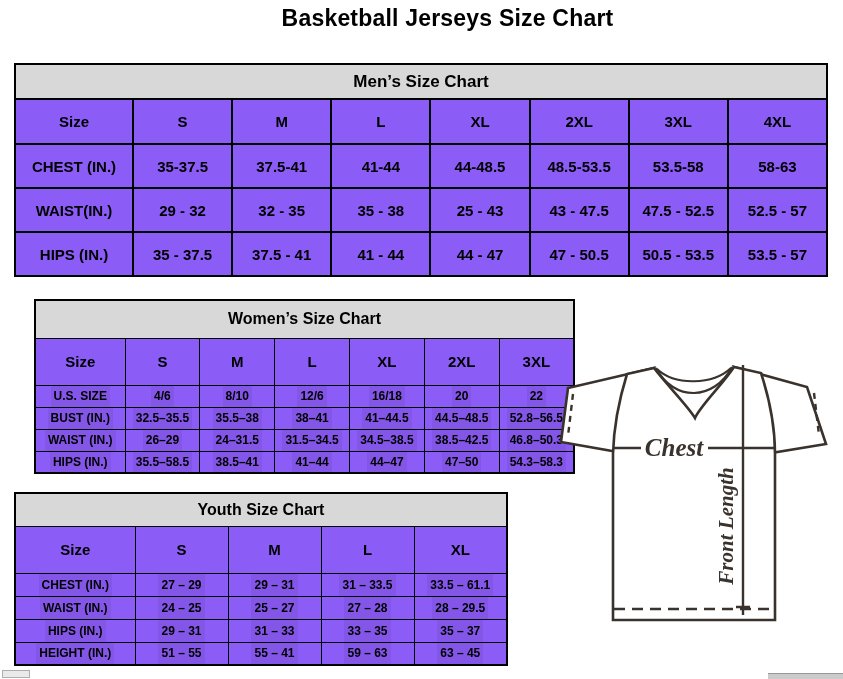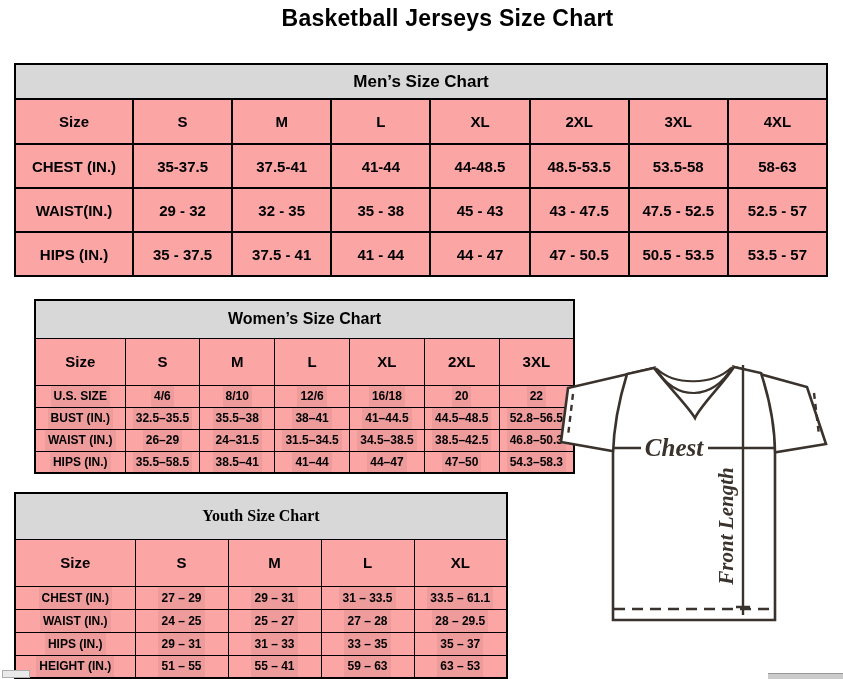--- a/index.html
+++ b/index.html
@@ -7,21 +7,21 @@
     position:relative;width:843px;height:679px;background:var(--page-bg,#fff);
     font-family:"Liberation Sans",sans-serif;color:#000;overflow:hidden;
   }
   .main-title{
     position:absolute;top:5px;left:0;width:100%;text-align:center;
     font-size:23px;font-weight:bold;letter-spacing:0.2px;margin-left:26px;
   }
   
   table.sizetable{
     position:absolute;border-collapse:collapse;table-layout:fixed;
-    background:#fca5a5;border:2px solid var(--border,#000);
+    background:#8b5cf6;border:2px solid var(--border,#000);
   }
   .sizetable td{
     border:1px solid var(--border,#000);text-align:center;vertical-align:middle;
     font-weight:bold;padding:0;overflow:hidden;white-space:nowrap;
   }
   .sizetable td.title-cell{
     background:var(--hdr-bg,#d8d8d8);font-weight:bold;
   }
   
   #mens-table{left:14px;top:63px;width:814px;}
@@ -31,21 +31,21 @@
   #mens-table tr.colhead{height:45px;font-size:15px;}
   #mens-table tr.datarow{height:44px;}
   
   #womens-table{left:14px;top:299px;width:541px;margin-left:20px;}
   #womens-table tr.title-row{height:38px;}
   #womens-table td.title-cell{font-size:16px;}
   #womens-table tr.colhead{height:47px;font-size:15px;}
   #womens-table tr.datarow{height:22px;font-size:12px;}
   
   #youth-table{left:14px;top:492px;width:494px;}
-  #youth-table tr.title-row{height:46px;font-family:Liberation Serif, serif;}
+  #youth-table tr.title-row{height:33px;}
   #youth-table td.title-cell{font-size:16px;}
   #youth-table tr.colhead{height:47px;font-size:15px;}
   #youth-table tr.datarow{height:23px;font-size:12px;}
   
   #womens-table .hl,#youth-table .hl{background:rgba(0,0,0,0.055);padding:16px 3px;}
   
   .jersey{position:absolute;left:556px;top:356px;}
   .jersey .ln{stroke:var(--jersey-line,#3a322c);fill:none;}
   .jersey .fillw{fill:#fff;stroke:var(--jersey-line,#3a322c);}
   .jersey text{
@@ -102,21 +102,21 @@
           <td><span class="hl">44-48.5</span></td>
           <td><span class="hl">48.5-53.5</span></td>
           <td><span class="hl">53.5-58</span></td>
           <td><span class="hl">58-63</span></td>
         </tr>
         <tr class="datarow">
           <td class="rowlabel"><span class="hl">WAIST(IN.)</span></td>
           <td><span class="hl">29 - 32</span></td>
           <td><span class="hl">32 - 35</span></td>
           <td><span class="hl">35 - 38</span></td>
-          <td><span class="hl">45 - 43</span></td>
+          <td><span class="hl">25 - 43</span></td>
           <td><span class="hl">43 - 47.5</span></td>
           <td><span class="hl">47.5 - 52.5</span></td>
           <td><span class="hl">52.5 - 57</span></td>
         </tr>
         <tr class="datarow">
           <td class="rowlabel"><span class="hl">HIPS (IN.)</span></td>
           <td><span class="hl">35 - 37.5</span></td>
           <td><span class="hl">37.5 - 41</span></td>
           <td><span class="hl">41 - 44</span></td>
           <td><span class="hl">44 - 47</span></td>
@@ -227,21 +227,21 @@
           <td><span class="hl">29 – 31</span></td>
           <td><span class="hl">31 – 33</span></td>
           <td><span class="hl">33 – 35</span></td>
           <td><span class="hl">35 – 37</span></td>
         </tr>
         <tr class="datarow">
           <td class="rowlabel"><span class="hl">HEIGHT (IN.)</span></td>
           <td><span class="hl">51 – 55</span></td>
           <td><span class="hl">55 – 41</span></td>
           <td><span class="hl">59 – 63</span></td>
-          <td><span class="hl">63 – 53</span></td>
+          <td><span class="hl">63 – 45</span></td>
         </tr>
       </tbody>
     </table>
 
   <svg class="jersey" width="284" height="276" viewBox="0 0 284 276">
 
     <path class="fillw" stroke-width="2.6" d="M98,12 L12,32 L5,86 L62,96 Z"></path>
 
     <path class="fillw" stroke-width="2.6" d="M178,11 L251,31 L270,88 L215,97 Z"></path>
 

